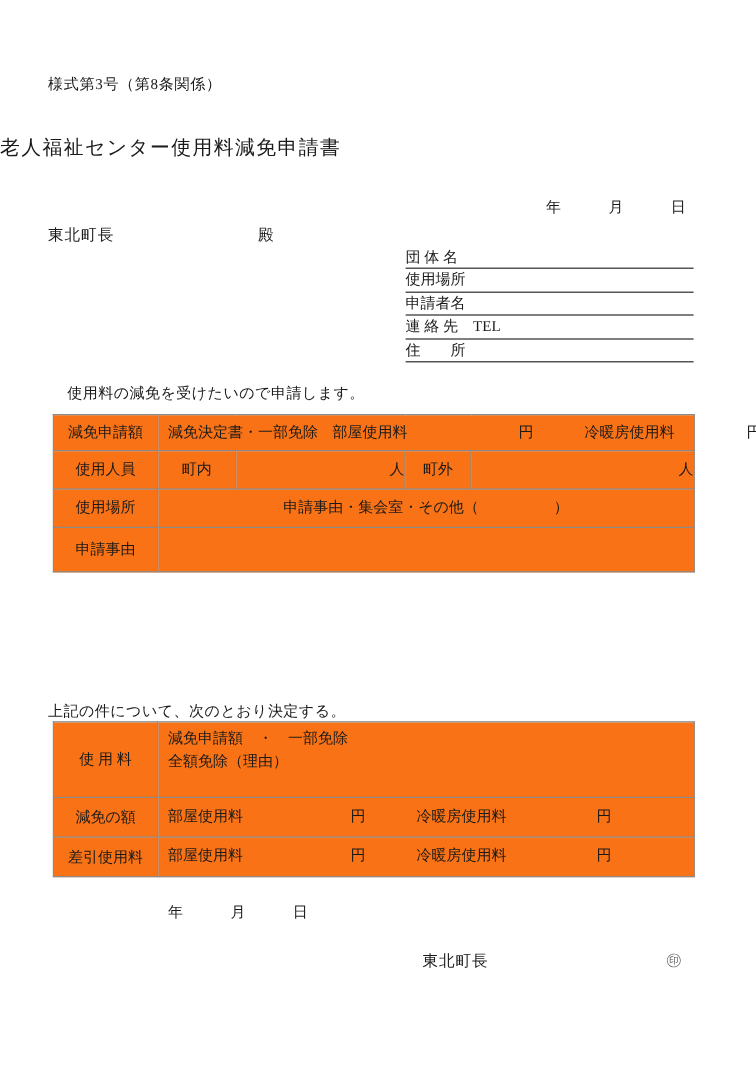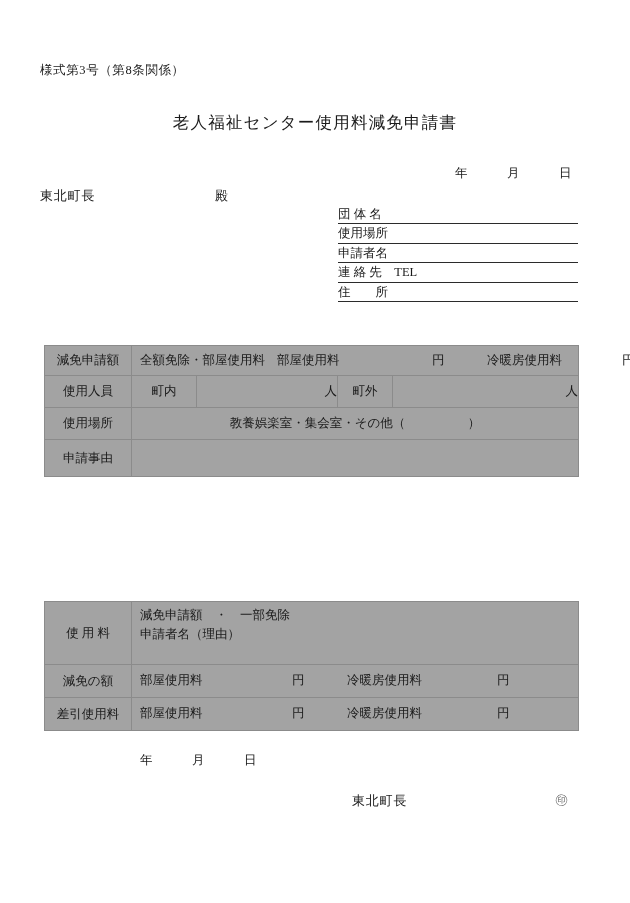--- a/index.html
+++ b/index.html
@@ -28,21 +28,21 @@
 
   
   #form-code {
     left: 40px; top: 62px;
     font-size: 12.5px;
     letter-spacing: 0.6px;
   }
   #doc-title {
     left: 0; top: 112px;
     width: 630px;
-    text-align: center;
+    text-align: left;
     font-size: 16.5px;
     letter-spacing: 1.2px;
     white-space: pre;
   }
 
   
   #application-date {
     left: 455px; top: 165px;
     font-size: 12.5px;
     letter-spacing: 0.5px;
@@ -90,21 +90,21 @@
   table.form-table {
     position: absolute;
     border-collapse: collapse;
     table-layout: fixed;
     font-size: 12.5px;
   }
   table.form-table td {
     border: 1px solid #8b8b8b;
     padding: 0;
     vertical-align: middle;
-    background: #a3a3a3;
+    background: #f97316;
   }
   .lbl-cell {
     text-align: center;
     white-space: pre;
   }
   .cell-pad {
     padding: 0 8px;
     white-space: pre;
   }
   .cell-center {
@@ -183,80 +183,82 @@
       <span class="lbl">申請者名</span>
     </div>
     <div class="applicant-row">
       <span class="lbl">連 絡 先　TEL</span>
     </div>
     <div class="applicant-row">
       <span class="lbl">住　　所</span>
     </div>
   </div>
 
+  <div class="abs" id="application-statement">使用料の減免を受けたいので申請します。</div>
 
   <table class="form-table" id="application-table">
     <colgroup>
       <col style="width:87px">
       <col style="width:65px">
       <col style="width:141px">
       <col style="width:55px">
       <col style="width:186px">
     </colgroup>
     <tbody>
 
       <tr>
         <td class="lbl-cell" style="height:29px">減免申請額</td>
         <td colspan="4" style="height:29px">
           <div style="position:relative;height:29px">
-            <span class="abs" style="left:8px;top:6px">全額免除・部屋使用料</span>
+            <span class="abs" style="left:8px;top:6px">減免決定書・一部免除</span>
             <span class="abs" style="left:145px;top:6px">部屋使用料</span>
             <span class="abs" style="left:300px;top:6px">円</span>
             <span class="abs" style="left:355px;top:6px">冷暖房使用料</span>
             <span class="abs" style="left:490px;top:6px">円</span>
           </div>
         </td>
       </tr>
 
       <tr>
         <td class="lbl-cell" style="height:31px">使用人員</td>
         <td class="cell-center">町内</td>
         <td class="cell-right">人</td>
         <td class="cell-center">町外</td>
         <td class="cell-right">人</td>
       </tr>
 
 
       <tr>
         <td class="lbl-cell" style="height:31px">使用場所</td>
-        <td colspan="4" class="cell-center">教養娯楽室・集会室・その他（　　　　　）</td>
+        <td colspan="4" class="cell-center">申請事由・集会室・その他（　　　　　）</td>
       </tr>
 
       <tr>
         <td class="lbl-cell" style="height:36px">申請事由</td>
         <td colspan="4" class="cell-pad"></td>
       </tr>
     </tbody>
   </table>
 
 
+  <div class="abs" id="decision-statement">上記の件について、次のとおり決定する。</div>
 
   <table class="form-table" id="decision-table">
     <colgroup>
       <col style="width:87px">
       <col style="width:447px">
     </colgroup>
     <tbody>
 
       <tr>
         <td class="lbl-cell" style="height:62px">使 用 料</td>
         <td>
           <div style="position:relative;height:62px">
             <span class="abs" style="left:8px;top:5px">減免申請額　・　一部免除</span>
-            <span class="abs" style="left:8px;top:24px">申請者名（理由）</span>
+            <span class="abs" style="left:8px;top:24px">全額免除（理由）</span>
           </div>
         </td>
       </tr>
 
       <tr>
         <td class="lbl-cell" style="height:32px">減免の額</td>
         <td>
           <div style="position:relative;height:32px">
             <span class="abs" style="left:8px;top:7px">部屋使用料</span>
             <span class="abs" style="left:160px;top:7px">円</span>

